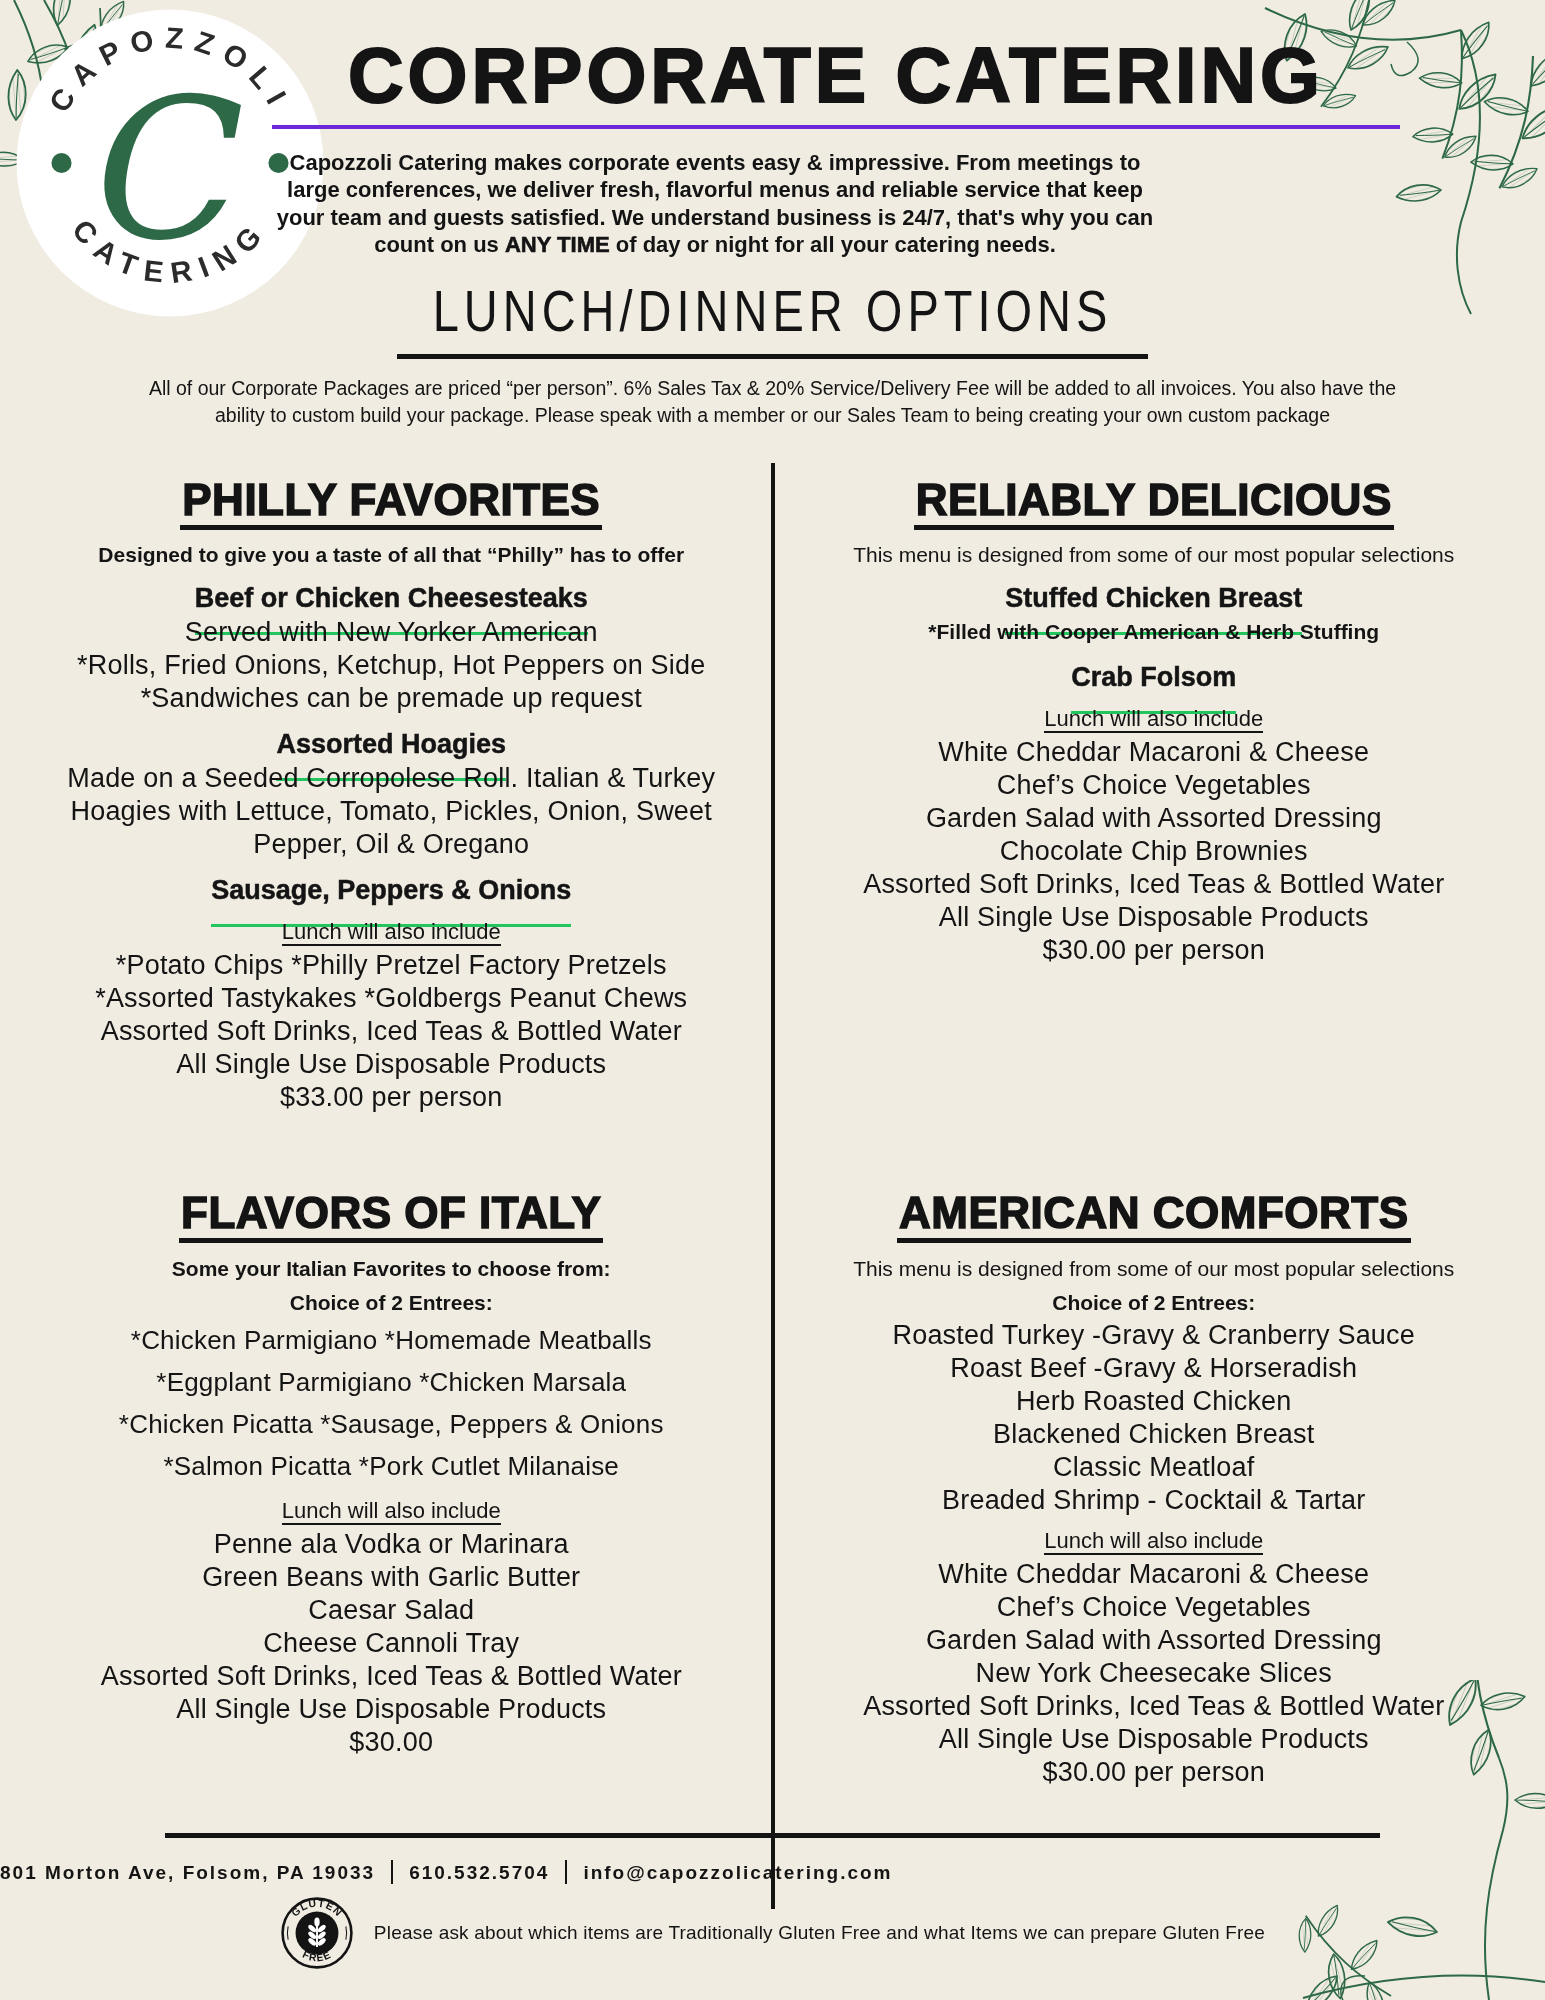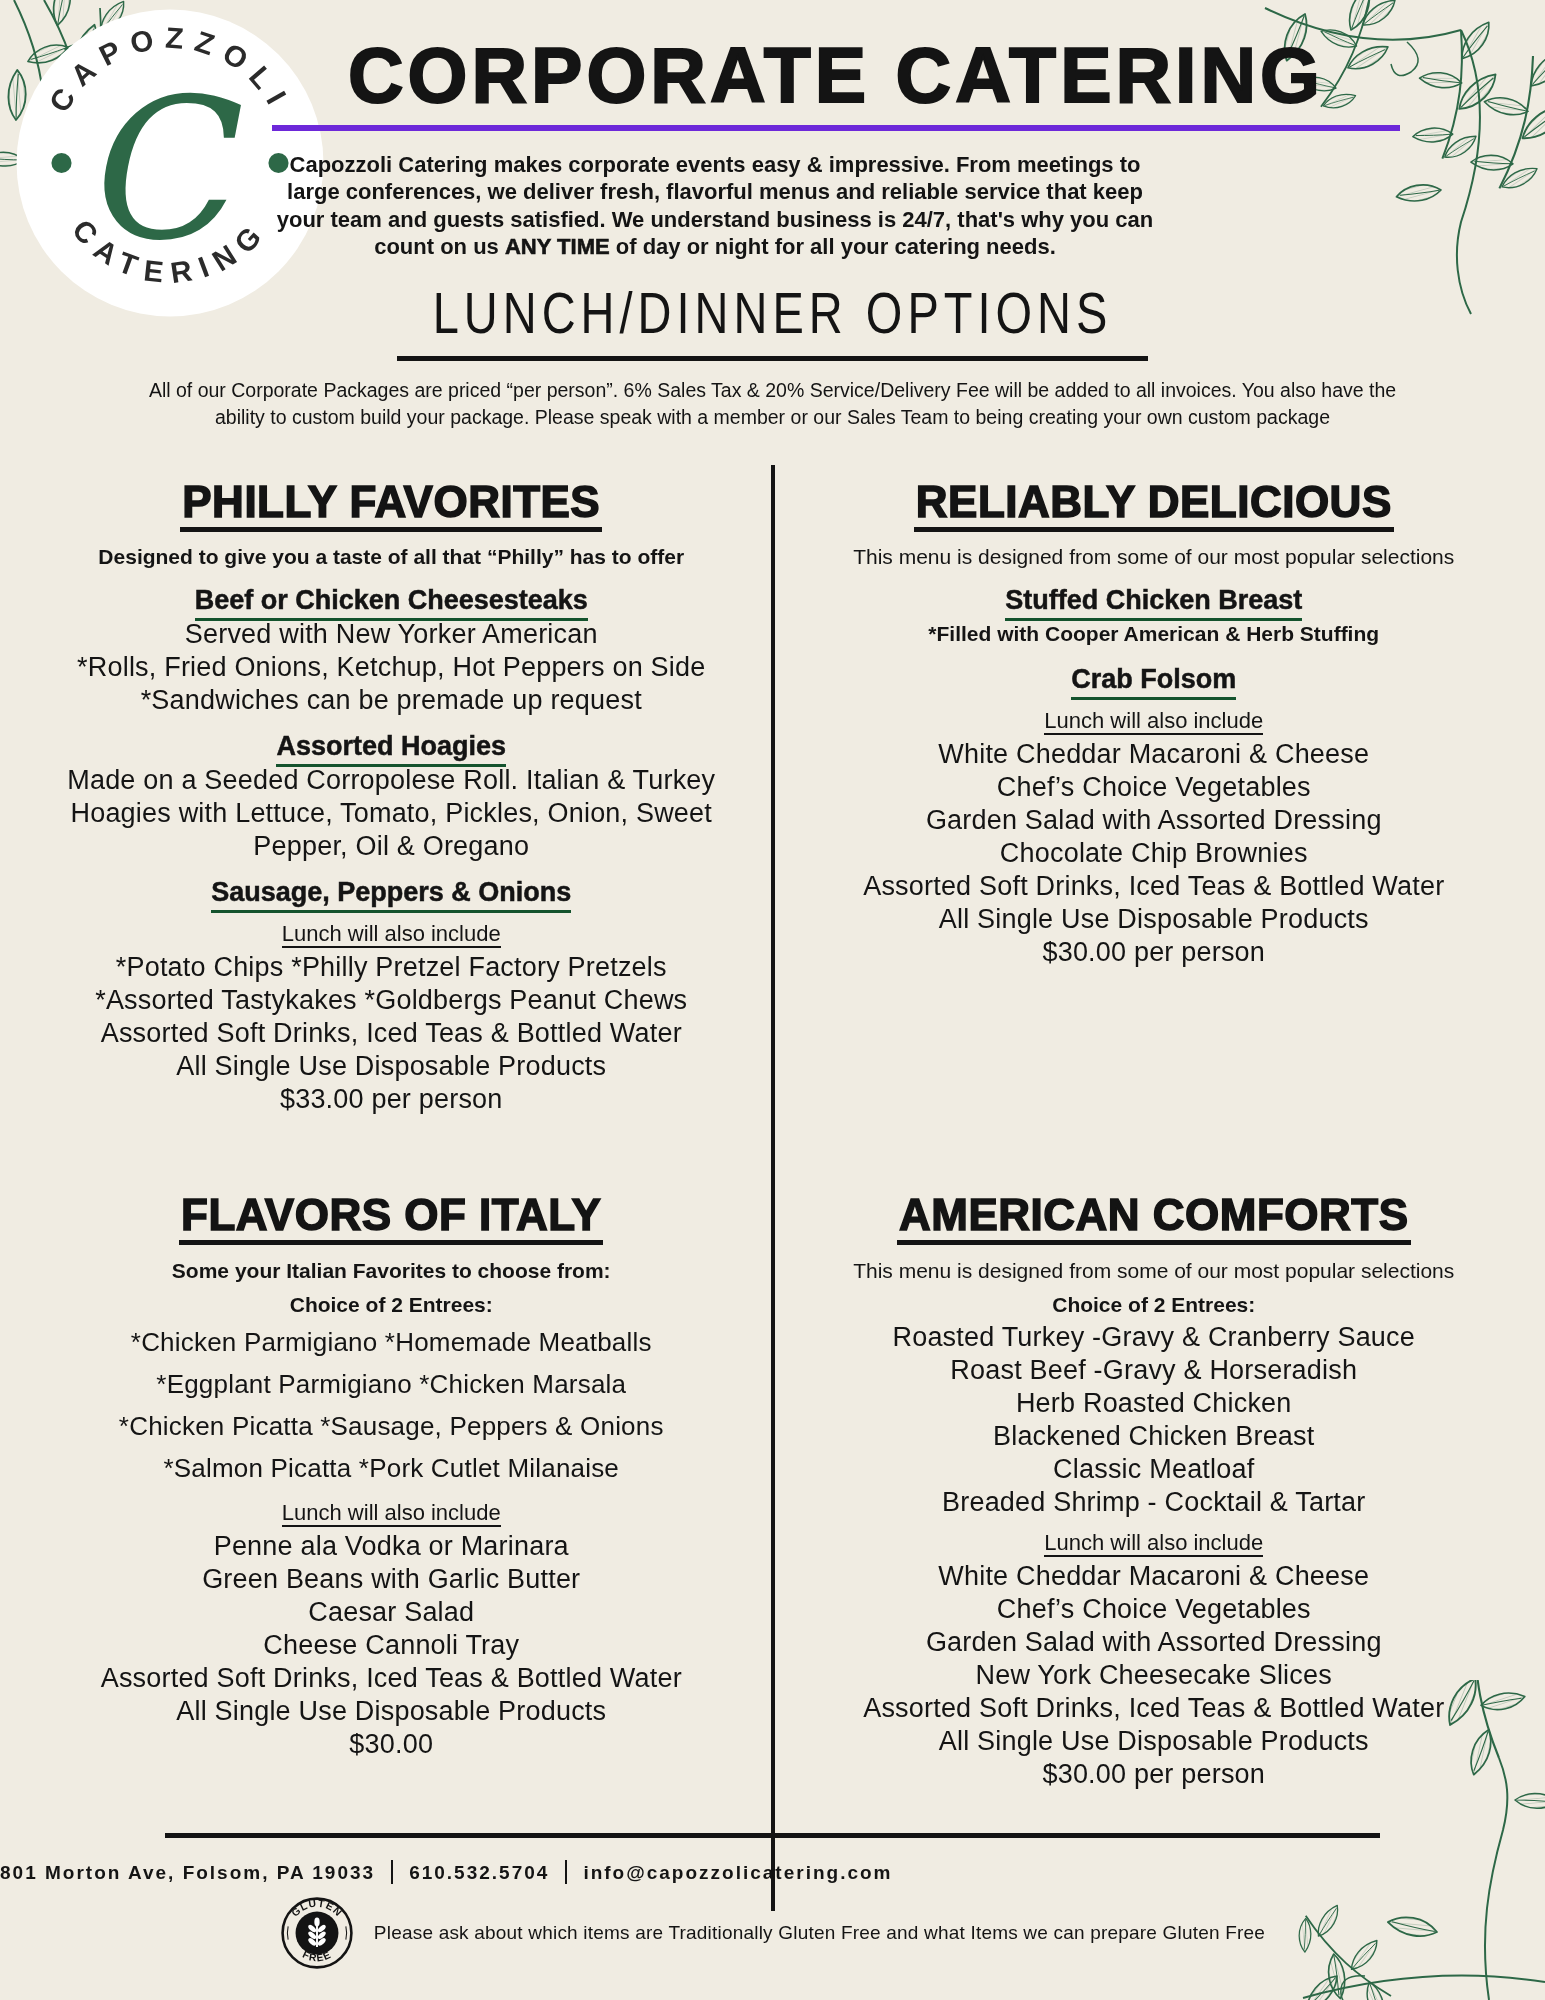--- a/index.html
+++ b/index.html
@@ -8,21 +8,21 @@
     background:#f0ece2;color:#141414;
     font-family:"Liberation Sans",sans-serif;
     -webkit-font-smoothing:antialiased;
   }
   .corner{position:absolute;pointer-events:none;}
   #leaves-tl{left:0;top:0;z-index:1;}
   #leaves-tr{right:0;top:0;z-index:1;}
   #leaves-br{right:0;bottom:0;z-index:1;}
   .logo{position:absolute;left:15px;top:8px;width:310px;height:310px;z-index:2;}
 
-  .header-right{margin:36px 145px 0 272px;border-bottom:6px solid #6d28d9;padding-bottom:10px;text-align:center;position:relative;z-index:3;}
+  .header-right{margin:36px 145px 0 272px;border-bottom:4px solid #6d28d9;padding-bottom:10px;text-align:center;position:relative;z-index:3;}
   .title{margin:0;font-size:77px;line-height:1.02;font-weight:800;letter-spacing:4px;
     -webkit-text-stroke:2px #141414;white-space:nowrap;}
 
   .intro{width:880px;margin:20px 0 0 275px;text-align:center;font-size:22px;line-height:27.5px;font-weight:700;position:relative;z-index:3;}
   .intro-strong{font-weight:800;-webkit-text-stroke:0.6px #141414;}
 
   .options-heading-wrap{text-align:center;margin-top:30px;position:relative;z-index:3;}
   .oh-u{display:inline-block;border-bottom:5px solid #141414;padding:0 36px 10px;}
   .oh-text{display:inline-block;transform:scaleY(1.22);transform-origin:bottom;font-size:47px;letter-spacing:5px;font-weight:400;white-space:nowrap;}
 
@@ -31,21 +31,21 @@
   .menu-grid{position:relative;margin:30px 45px 0;display:grid;grid-template-columns:1fr 1fr;column-gap:70px;row-gap:58px;z-index:2;}
   .divider{position:absolute;left:calc(50% - 2px);top:4px;bottom:-120px;width:4px;background:#141414;}
   .menu-section{text-align:center;}
   .sec-title{margin:16px;font-size:44px;line-height:1.15;font-weight:800;letter-spacing:0.5px;}
   .sec-title .u{border-bottom:5px solid #141414;padding:0 2px 1px;-webkit-text-stroke:1.5px #141414;}
   .sec-sub{margin:10px 0 0;font-size:21px;line-height:28px;font-weight:400;}
   .sec-sub.bold{font-weight:700;}
   .blocks{margin-top:4px;}
   .blk{margin:0;}
   .blk-heading{margin-top:11px;font-size:27px;line-height:36px;font-weight:800;}
-  .blk-heading .u{border-bottom:3px solid #14532d;padding-bottom:3px;text-align:right;-webkit-text-stroke:0.5px #141414;}
+  .blk-heading .u{border-bottom:3px solid #22c55e;padding-bottom:19px;text-align:right;-webkit-text-stroke:0.5px #141414;}
   .blk-include{margin-top:7px;font-size:22px;line-height:34px;font-weight:400;}
   .blk-include .u{border-bottom:2px solid #141414;}
   .blk-line{font-size:27px;line-height:33px;font-weight:400;letter-spacing:0.2px;}
   .blk-bold{font-size:21px;line-height:32px;font-weight:700;}
   .blk-bigline{font-size:26px;line-height:42px;font-weight:400;letter-spacing:0.2px;}
 
   .footer-line{position:absolute;left:165px;right:165px;top:1833px;height:5px;background:#141414;z-index:2;}
   .contact{position:absolute;left:0;right:0;top:1860px;font-size:19px;font-weight:700;letter-spacing:2px;z-index:2;}
   .vbar{display:inline-block;width:2px;height:24px;background:#141414;margin:0 16px;vertical-align:-5px;}
   .gluten-row{position:absolute;left:0;right:0;top:1896px;display:flex;align-items:center;justify-content:center;gap:20px;z-index:2;}

